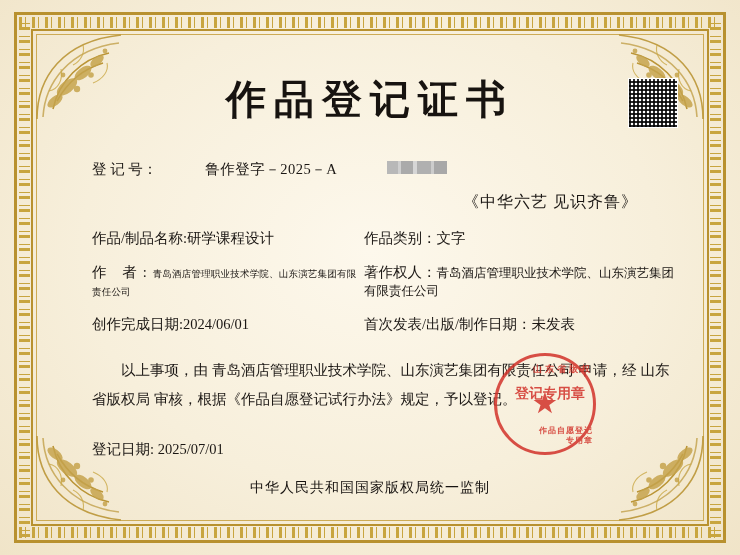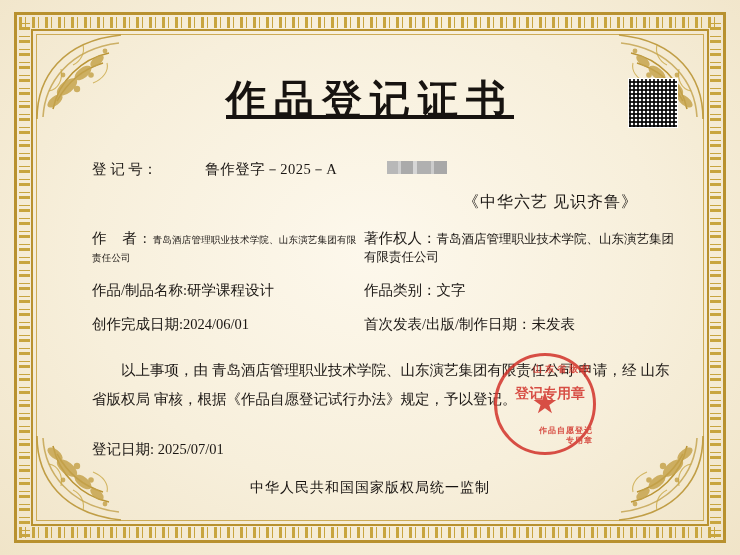--- a/index.html
+++ b/index.html
@@ -93,21 +93,20 @@
   }
 
   .title {
     text-align: center;
     margin-top: 28px;
     font-size: 40px;
     letter-spacing: 8px;
     font-weight: bold;
     color: #171310;
     font-family: "Liberation Serif", "DejaVu Serif", serif;
-    text-decoration: underline;
   }
 
   .qr {
     position: absolute;
     right: 14px;
     top: 34px;
     width: 48px;
     height: 48px;
     background-color: #ffffff;
     background-image:
@@ -373,33 +372,33 @@
       <div class="row reg-no">
         <span class="lbl">登 记 号：</span>
         <span class="val num">鲁作登字－2025－A</span>
         <span class="masked"></span>
       </div>
 
       <div class="work-title">《中华六艺 见识齐鲁》</div>
 
       <div class="two-col">
         <div class="col-a">
+          <span>作品/制品名称:</span><span>研学课程设计</span>
+        </div>
+        <div class="col-b">
+          <span>作品类别：</span><span>文字</span>
+        </div>
+      </div>
+
+      <div class="two-col">
+        <div class="col-a">
           <span class="spread">作        者:</span><span class="small-org">青岛酒店管理职业技术学院、山东演艺集团有限责任公司</span>
         </div>
         <div class="col-b">
           <span>著作权人：</span><span class="mid-org">青岛酒店管理职业技术学院、山东演艺集团有限责任公司</span>
-        </div>
-      </div>
-
-      <div class="two-col">
-        <div class="col-a">
-          <span>作品/制品名称:</span><span>研学课程设计</span>
-        </div>
-        <div class="col-b">
-          <span>作品类别：</span><span>文字</span>
         </div>
       </div>
 
       <div class="two-col">
         <div class="col-a">
           <span>创作完成日期:</span><span>2024/06/01</span>
         </div>
         <div class="col-b">
           <span>首次发表/出版/制作日期：</span><span>未发表</span>
         </div>

